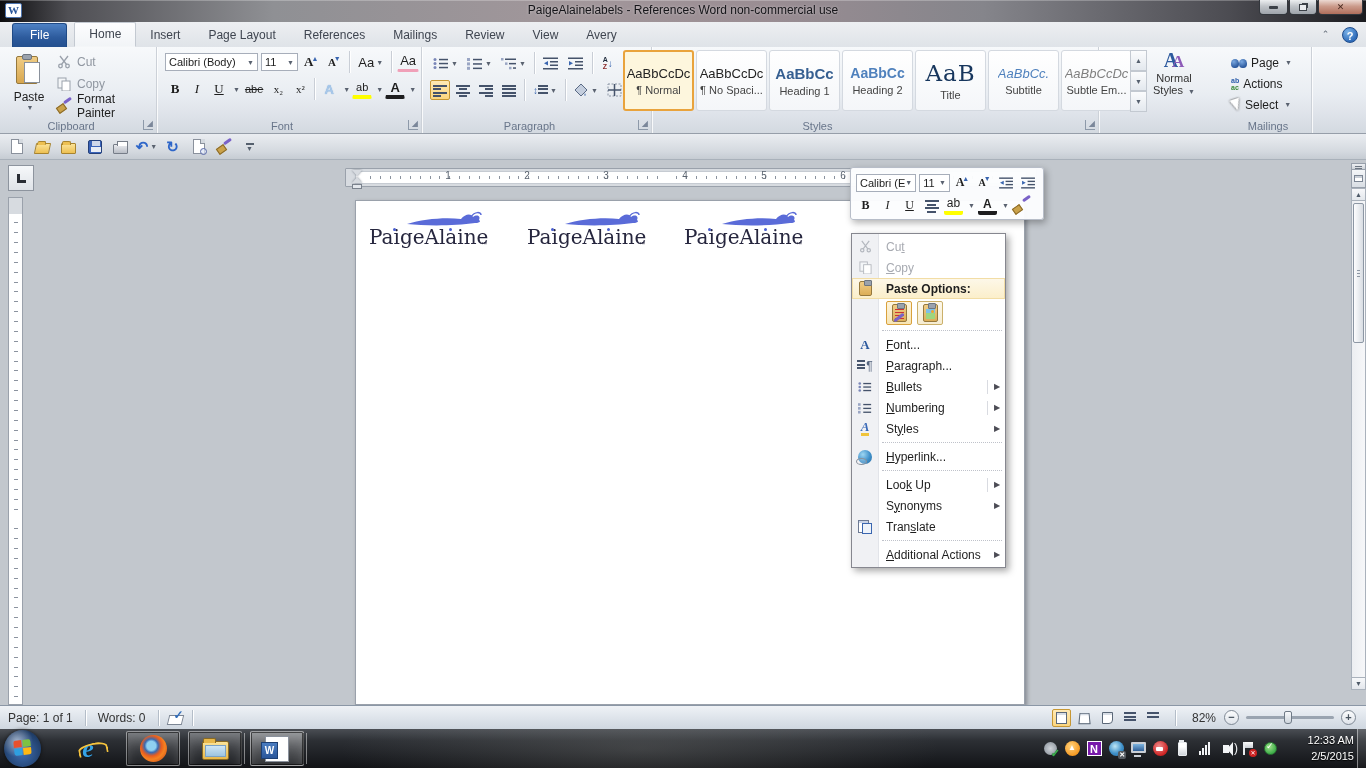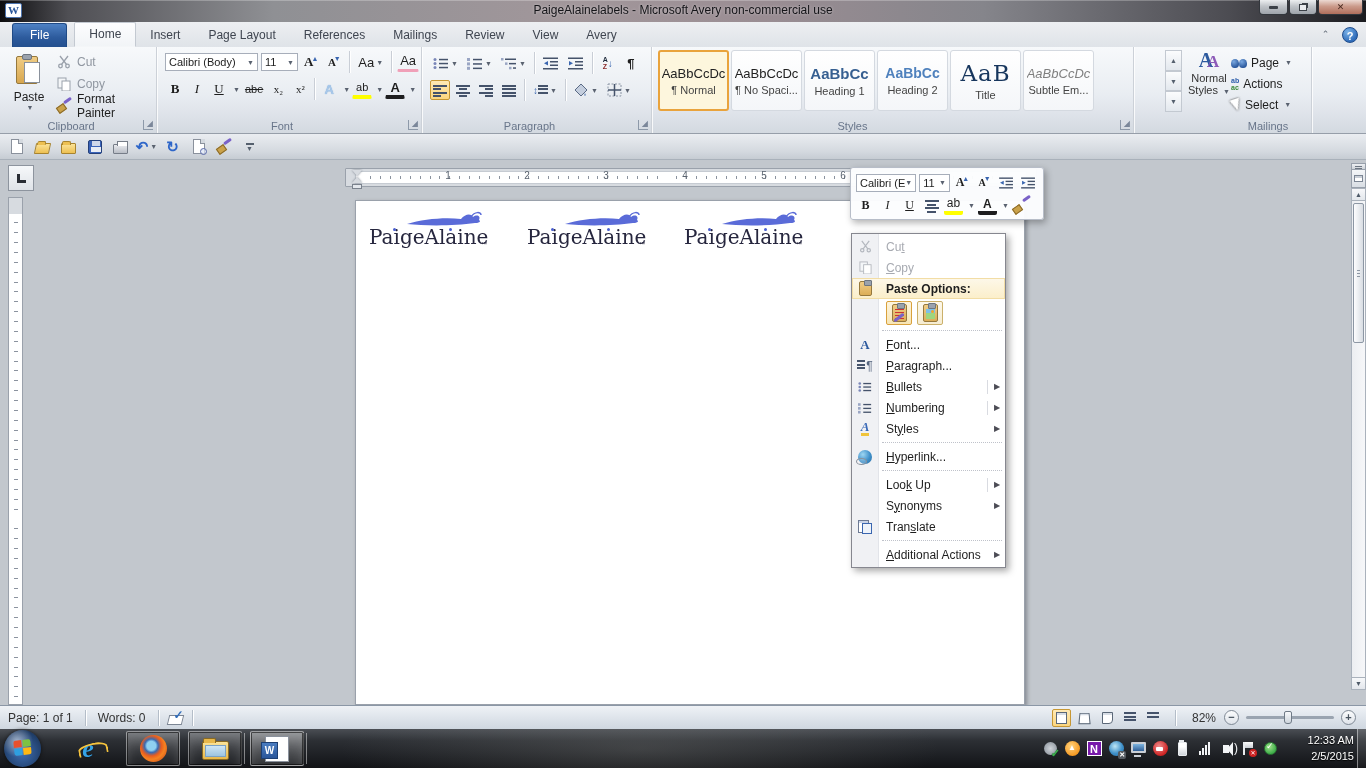--- a/index.html
+++ b/index.html
@@ -270,21 +270,21 @@
 .srt{display:flex;flex-direction:column;font:bold 7px/7px "Liberation Sans",sans-serif;color:#1e2a3a}
 .srt .z{color:#8a2a2a}
 </style>
 </head>
 <body>
 
 <div id="root">
 
   <div id="titlebar">
     <div id="appicon">W</div>
-    <div id="wintitle">PaigeAlainelabels  -  Microsoft Avery non-commercial use</div>
+    <div id="wintitle">PaigeAlainelabels  -  References Word non-commercial use</div>
     <div id="winbtns">
       <div class="wbtn min">
           <span class="minbar"></span>
         </div>
       <div class="wbtn max">
           <span class="restico"></span>
         </div>
       <div class="wbtn close">✕</div>
     </div>
   </div>
@@ -517,41 +517,45 @@
               <line x1="1" y1="7" x2="14" y2="7" stroke="#45536b" stroke-width="1.5"></line>
               <line x1="7.5" y1="1" x2="7.5" y2="13" stroke="#45536b" stroke-width="1.5"></line>
             </svg>
             <span class="dd">▼</span>
           </span>
       </div>
       <span class="launch">◢</span>
       <div class="glabel">Paragraph</div>
     </div>
 
-    <div class="rgroup" style="left:652px;width:482px">
+    <div class="rgroup" style="left:617px;width:482px">
       <div style="position:absolute;left:6px;top:3px;display:flex">
         <div class="stylecard sel">
             <span class="sprev">AaBbCcDc</span>
             <span class="sname">¶ Normal</span>
           </div>
         <div class="stylecard sc2">
             <span class="sprev">AaBbCcDc</span>
             <span class="sname">¶ No Spaci...</span>
           </div>
         <div class="stylecard sc3">
             <span class="sprev">AaBbCc</span>
             <span class="sname">Heading 1</span>
           </div>
         <div class="stylecard sc4">
             <span class="sprev">AaBbCc</span>
             <span class="sname">Heading 2</span>
           </div>
         <div class="stylecard sc5">
             <span class="sprev">AaB</span>
             <span class="sname">Title</span>
+          </div>
+        <div class="stylecard sc6">
+            <span class="sprev">AaBbCc.</span>
+            <span class="sname">Subtitle</span>
           </div>
         <div class="stylecard sc7">
             <span class="sprev">AaBbCcDc</span>
             <span class="sname">Subtle Em...</span>
           </div>
       </div>
       <div class="scrollcol">
         <div class="scb">▲</div>
         <div class="scb">▼</div>
         <div class="scb">▼</div>

